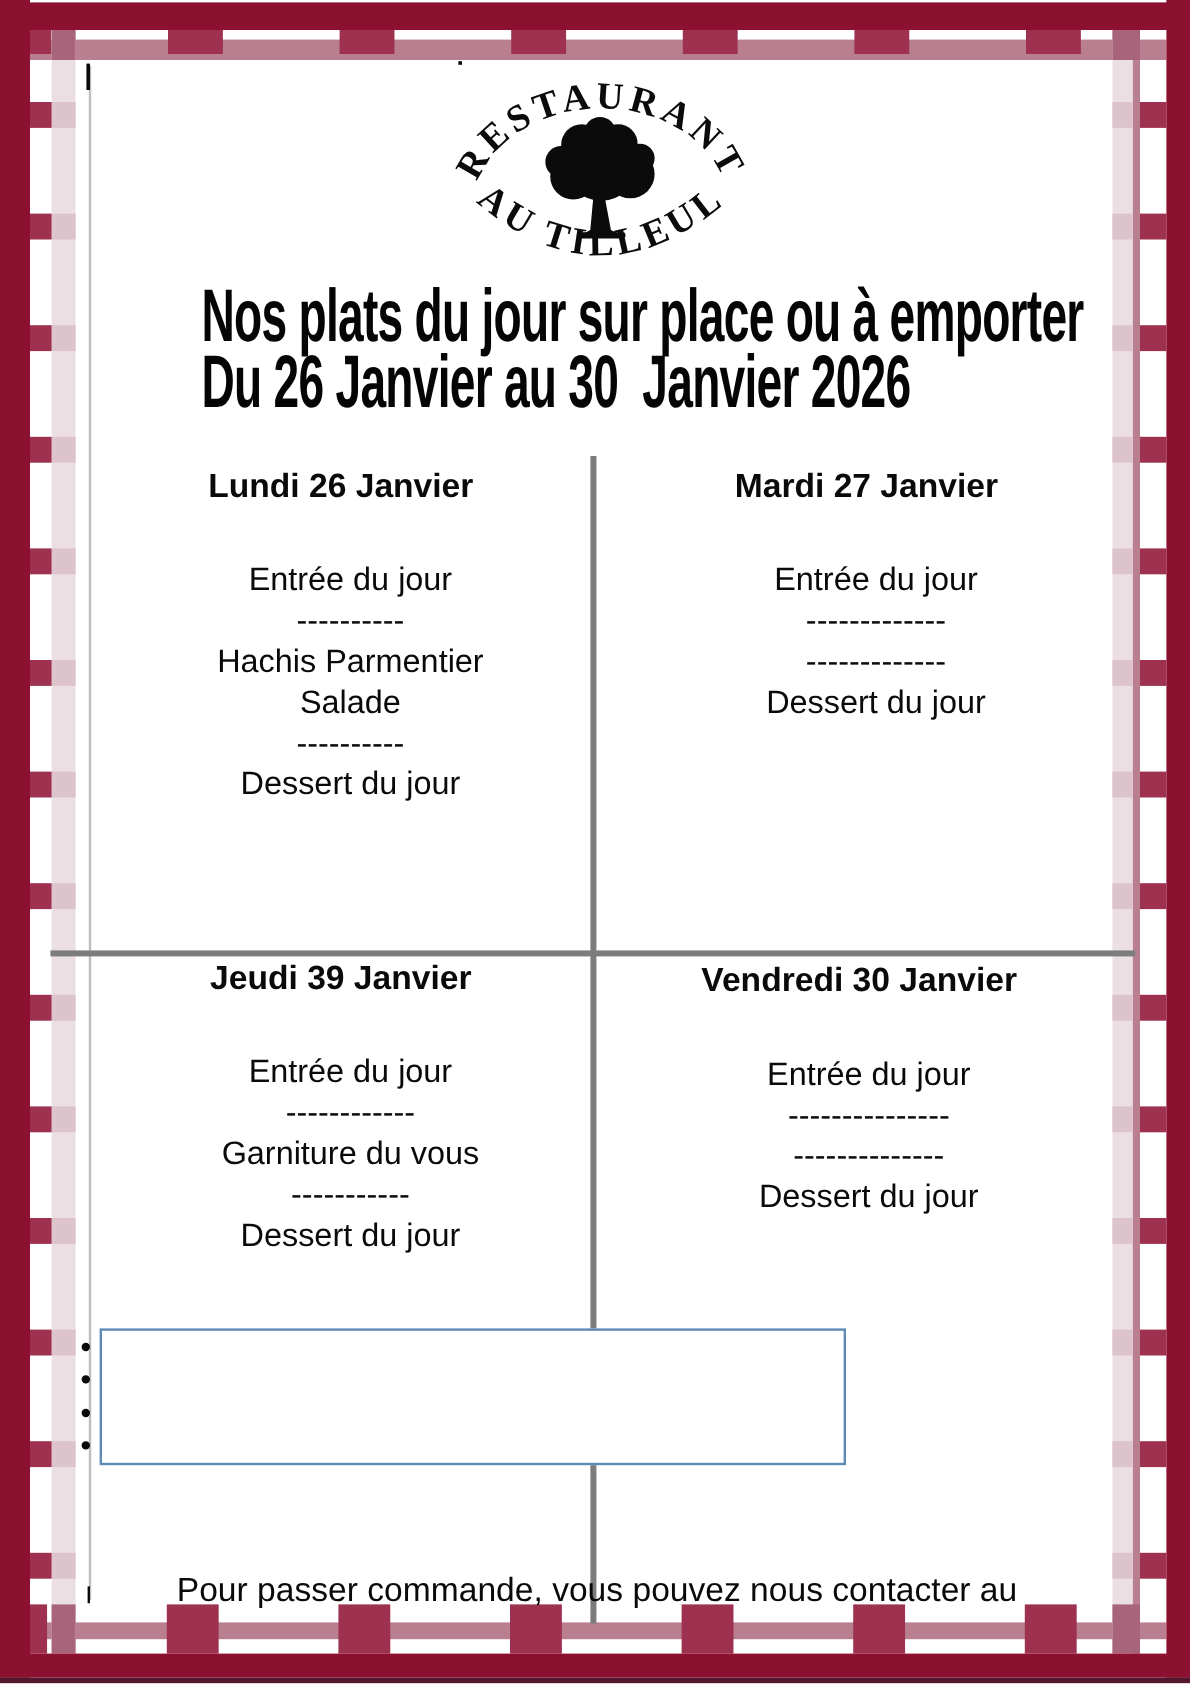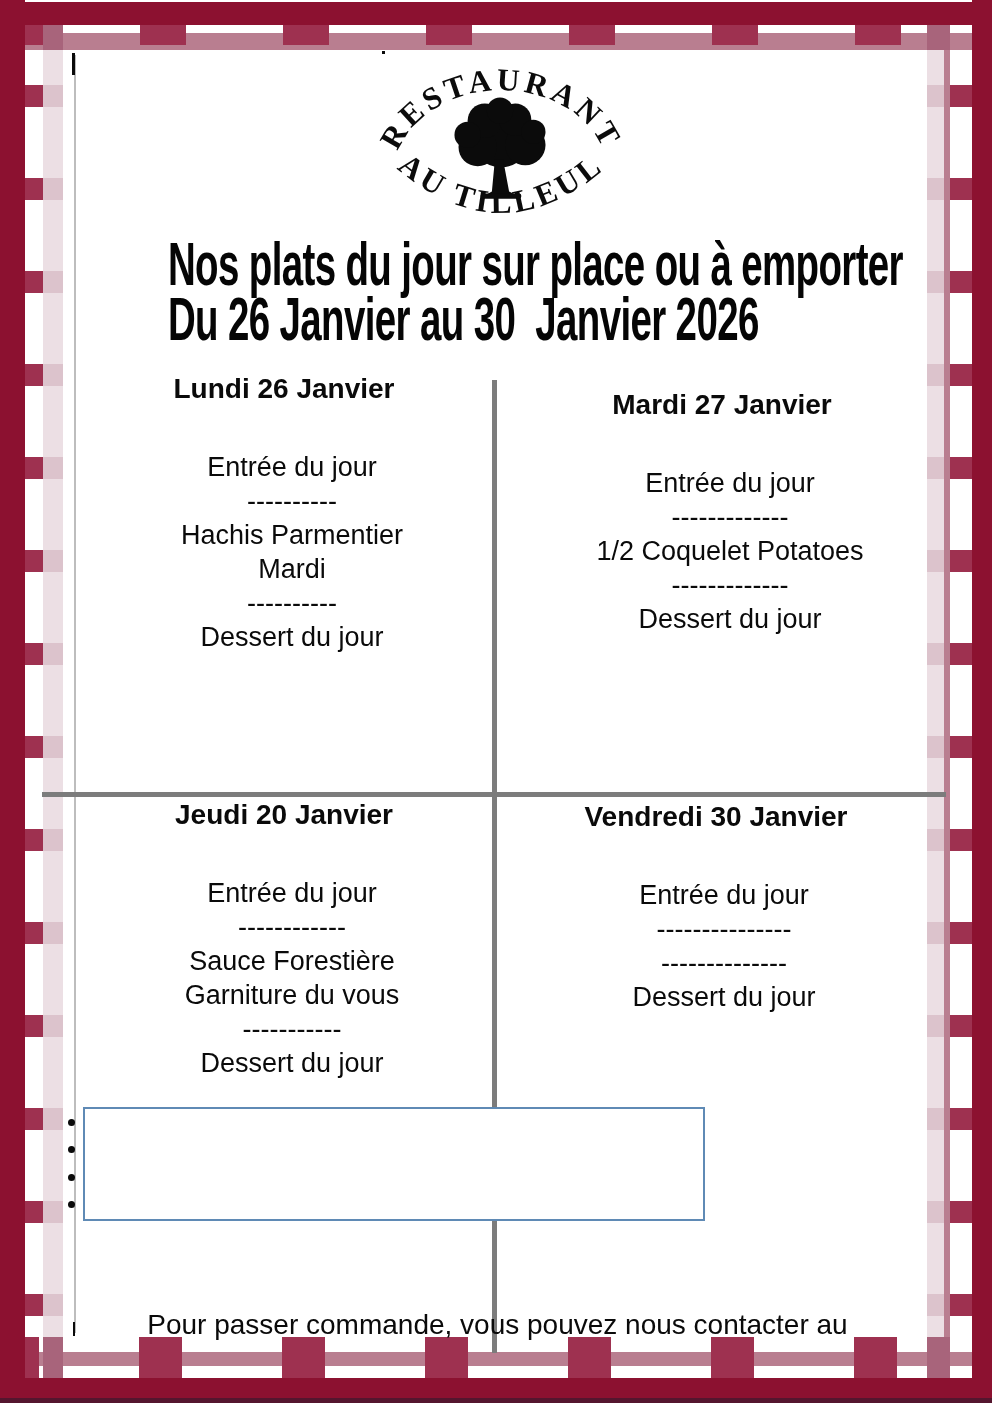--- a/index.html
+++ b/index.html
@@ -66,21 +66,21 @@
   .title{position:absolute;left:0;top:236px;width:884px;text-align:center;font-weight:bold;color:#050505;}
   .title-line{font-size:62px;line-height:55px;transform:scaleX(0.62);transform-origin:50% 50%;
               white-space:pre;letter-spacing:-1px;}
 
   
   .divider-v{position:absolute;left:492px;top:380px;width:5px;height:973px;background:var(--divider);z-index:2;}
   .divider-h{position:absolute;left:42px;top:792px;width:904px;height:5px;background:var(--divider);z-index:2;}
 
   
   .quadrant{position:absolute;text-align:center;z-index:4;}
-  .q1{left:75px;top:372px;width:418px;}
+  .q1{left:75px;top:388px;width:418px;}
   .q2{left:503px;top:388px;width:438px;}
   .q3{left:75px;top:798px;width:418px;}
   .q4{left:497px;top:800px;width:438px;}
   .day-heading{font-size:28px;font-weight:bold;line-height:34px;margin:0 0 44px 0;}
   .menu-line{font-size:27px;line-height:34px;white-space:pre;margin-left:16px;}
 
   
   .empty-box{position:absolute;left:83px;top:1107px;width:618px;height:110px;background:#fff;
              border:2px solid var(--boxBorder);z-index:3;}
   .bullet{position:absolute;left:68px;width:7px;height:7px;border-radius:50%;background:#0a0a0a;z-index:4;}
@@ -142,41 +142,39 @@
 
   <div class="divider-v"></div>
   <div class="divider-h"></div>
 
   <section class="quadrant q1">
     <h2 class="day-heading">Lundi 26 Janvier</h2>
     <div>
         <div class="menu-line">Entrée du jour</div>
         <div class="menu-line">----------</div>
         <div class="menu-line">Hachis Parmentier</div>
-        <div class="menu-line">Mardi</div>
+        <div class="menu-line">Salade</div>
         <div class="menu-line">----------</div>
         <div class="menu-line">Dessert du jour</div>
       </div>
   </section>
   <section class="quadrant q2">
     <h2 class="day-heading">Mardi 27 Janvier</h2>
     <div>
         <div class="menu-line">Entrée du jour</div>
         <div class="menu-line">-------------</div>
-        <div class="menu-line">1/2 Coquelet Potatoes</div>
         <div class="menu-line">-------------</div>
         <div class="menu-line">Dessert du jour</div>
       </div>
   </section>
   <section class="quadrant q3">
-    <h2 class="day-heading">Jeudi 20 Janvier</h2>
+    <h2 class="day-heading">Jeudi 39 Janvier</h2>
     <div>
         <div class="menu-line">Entrée du jour</div>
         <div class="menu-line">------------</div>
-        <div class="menu-line">Sauce Forestière</div>
         <div class="menu-line">Garniture du vous</div>
         <div class="menu-line">-----------</div>
         <div class="menu-line">Dessert du jour</div>
       </div>
   </section>
   <section class="quadrant q4">
     <h2 class="day-heading">Vendredi 30 Janvier</h2>
     <div>
         <div class="menu-line">Entrée du jour</div>
         <div class="menu-line">---------------</div>

